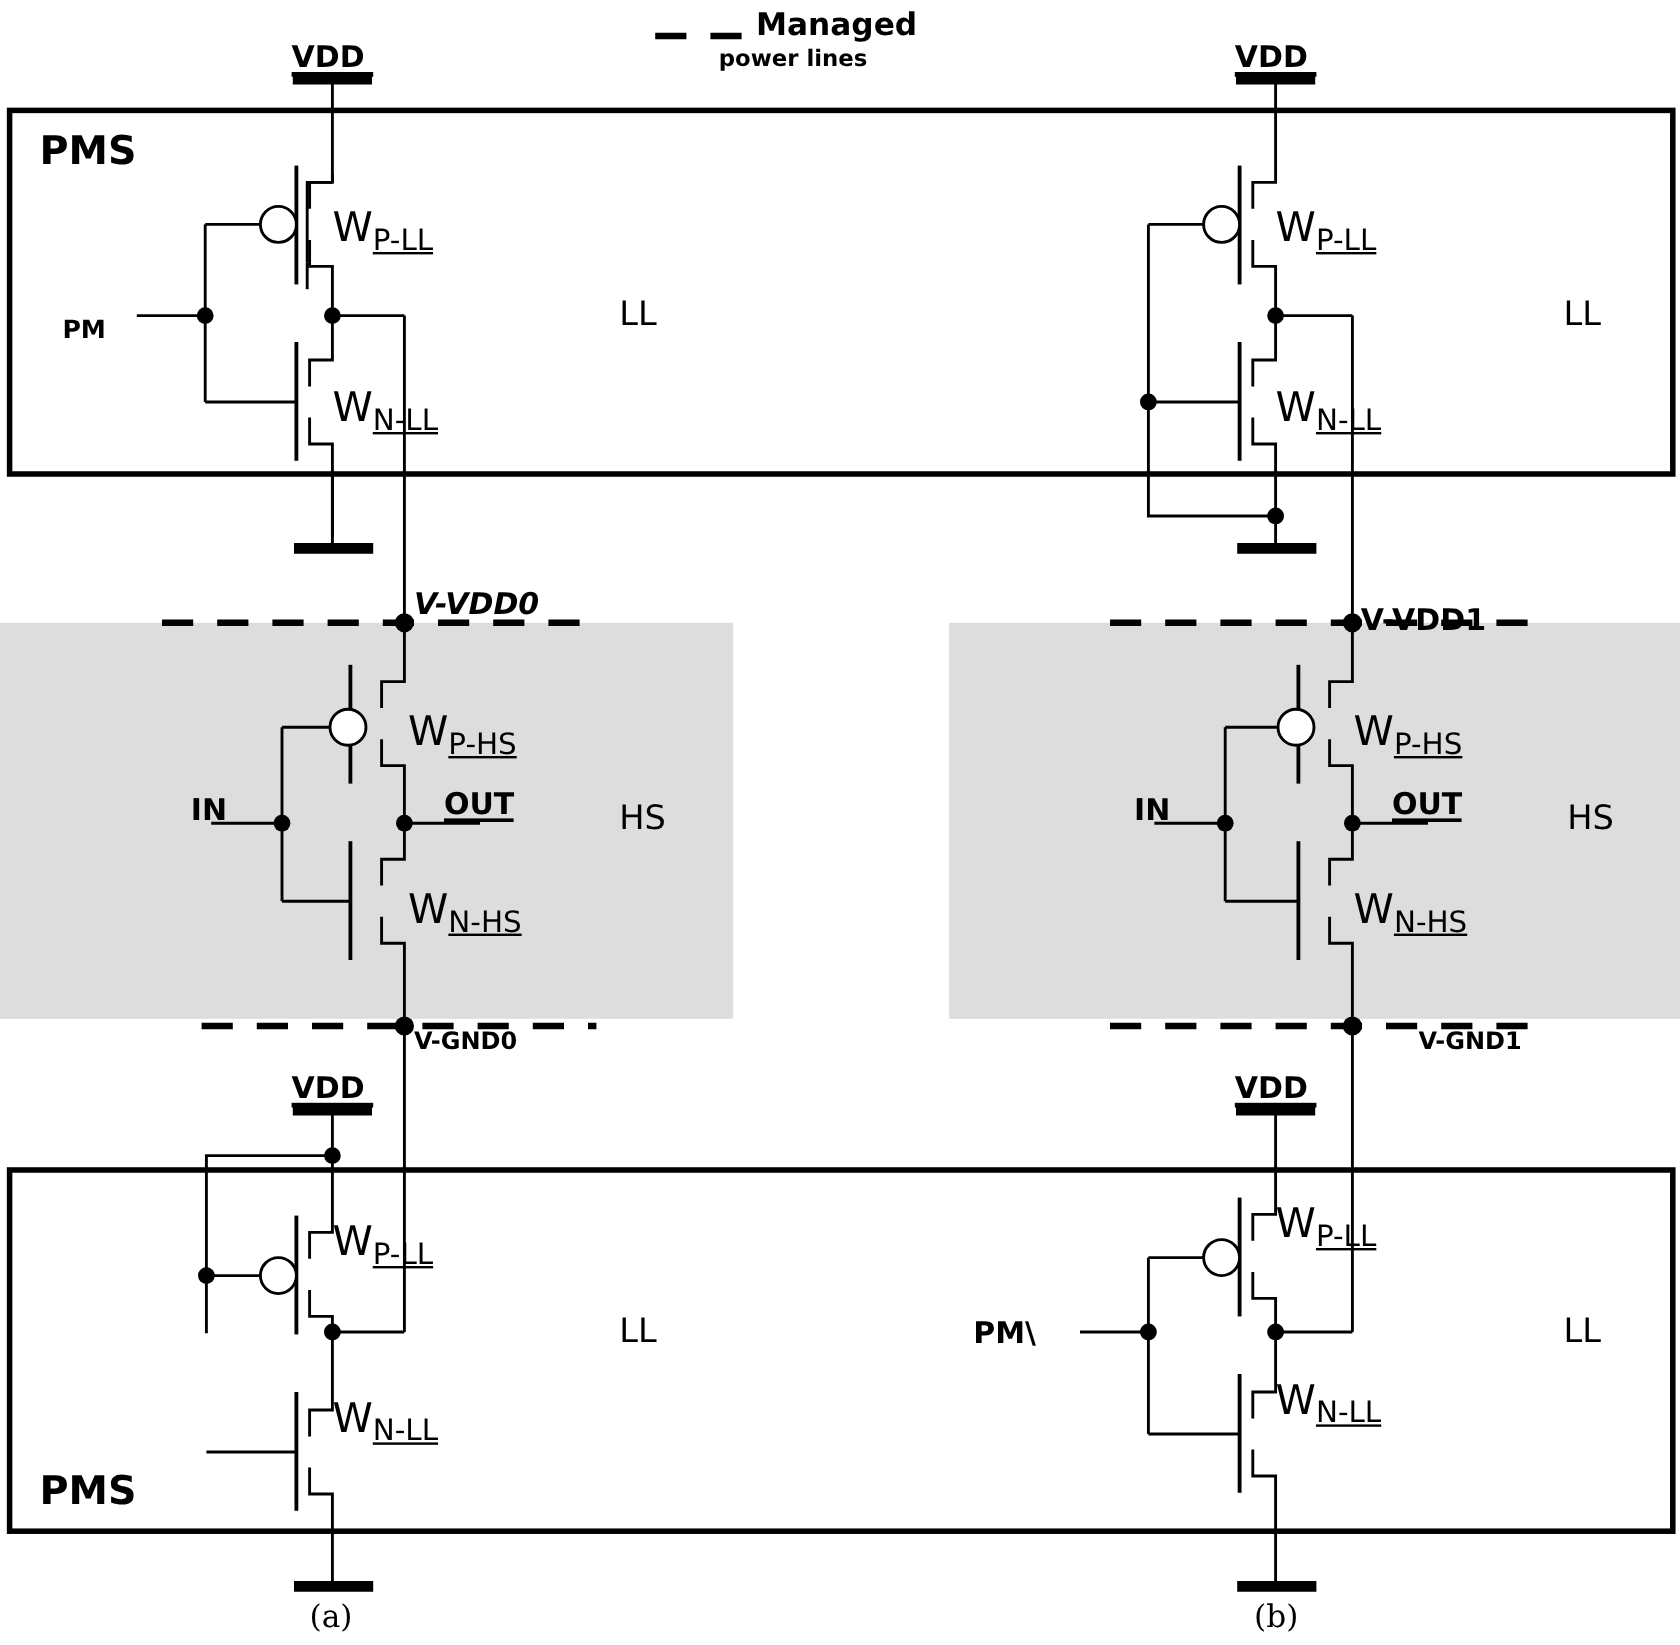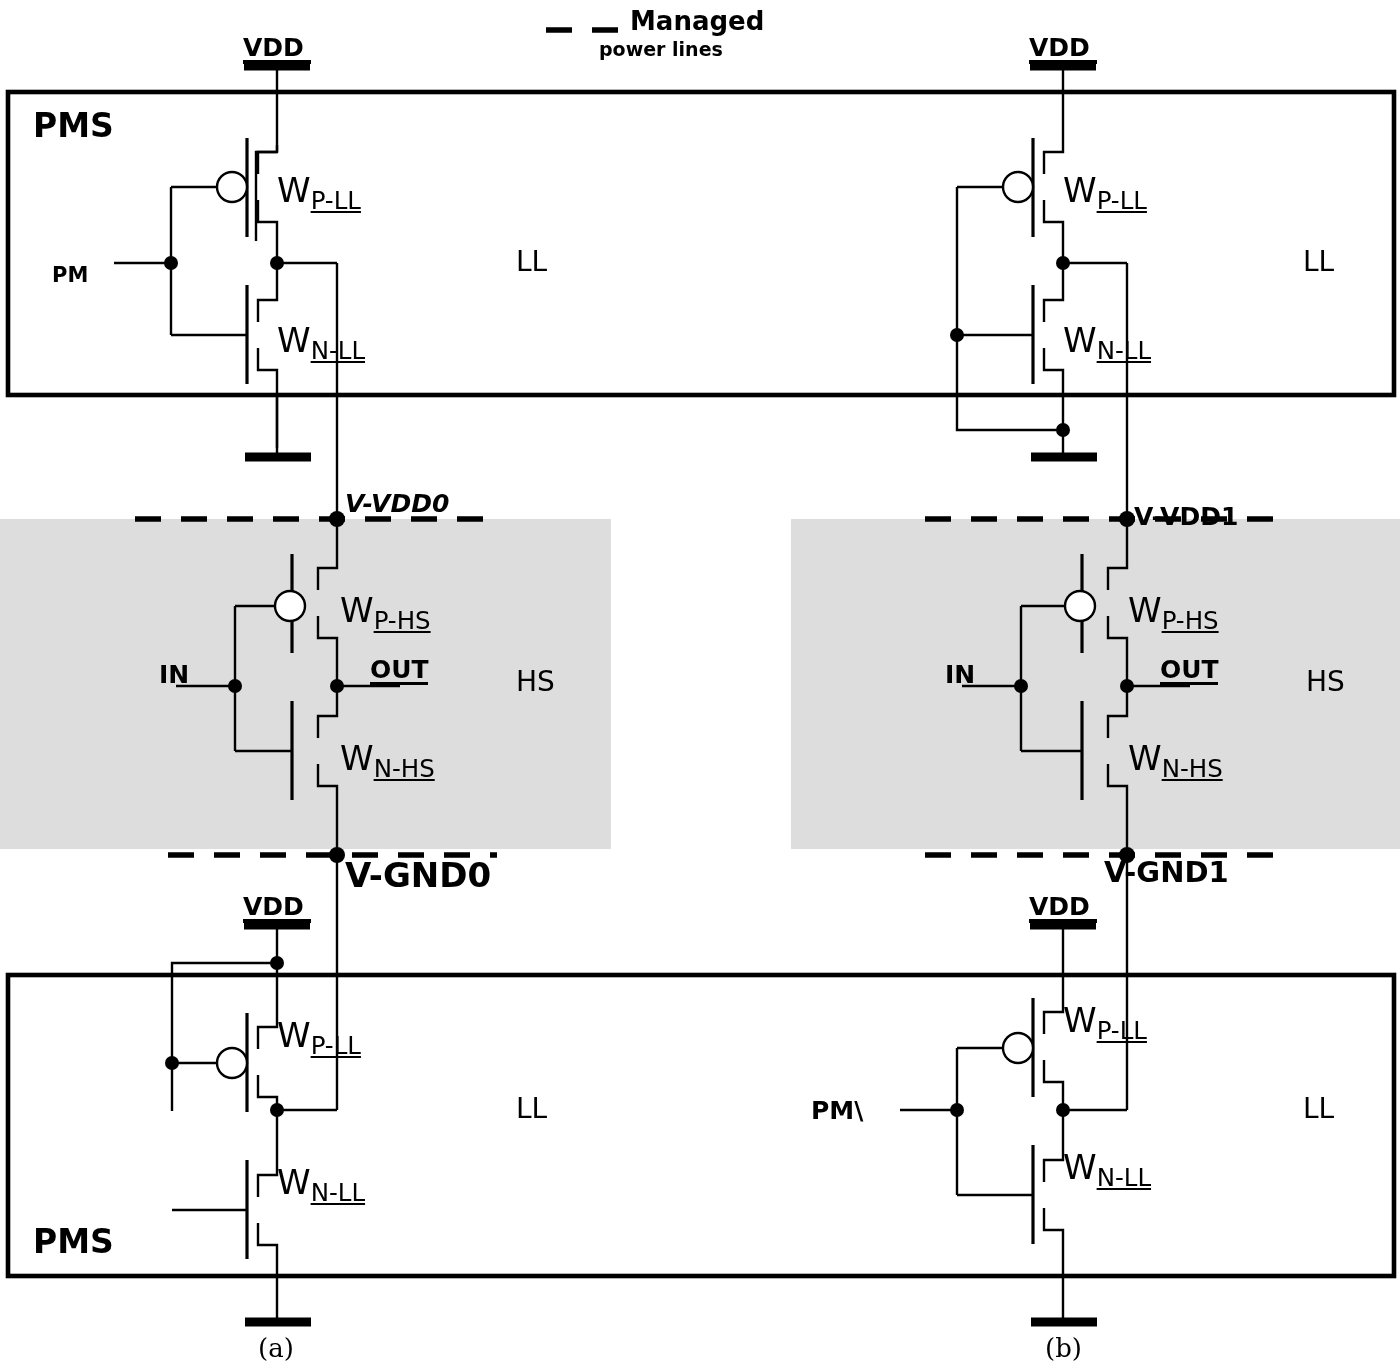--- a/index.html
+++ b/index.html
@@ -266,23 +266,23 @@
   <div class="lbl reg" style="left:1306px;top:665px;font-size:28px;">HS</div>
 
   <div class="lbl bold" style="left:52px;top:263px;font-size:21px;">PM</div>
   <div class="lbl bold" style="left:811px;top:1096px;font-size:25px;">PM\</div>
   <div class="lbl bold" style="left:159px;top:660px;font-size:25px;">IN</div>
   <div class="lbl bold" style="left:370px;top:655px;font-size:25px;">OUT</div>
   <div class="lbl bold" style="left:945px;top:660px;font-size:25px;">IN</div>
   <div class="lbl bold" style="left:1160px;top:655px;font-size:25px;">OUT</div>
 
   <div class="lbl bold" style="left:345px;top:489px;font-size:25px;font-style:italic;">V-VDD0</div>
-  <div class="lbl bold" style="left:345px;top:855px;font-size:34px;">V-GND0</div>
+  <div class="lbl bold" style="left:345px;top:855px;font-size:20px;">V-GND0</div>
   <div class="lbl bold" style="left:1134px;top:489px;font-size:25px;margin-top:13px;">V-VDD1</div>
-  <div class="lbl bold" style="left:1104px;top:855px;font-size:29px;">V-GND1</div>
+  <div class="lbl bold" style="left:1182px;top:855px;font-size:20px;">V-GND1</div>
 
   <div class="lbl reg" style="left:277px;top:170px;font-size:34px;">
     <span>W</span><span class="sub">P-LL</span>
   </div>
   <div class="lbl reg" style="left:277px;top:320px;font-size:34px;">
     <span>W</span><span class="sub">N-LL</span>
   </div>
 
   <div class="lbl reg" style="left:1063px;top:170px;font-size:34px;">
     <span>W</span><span class="sub">P-LL</span>

